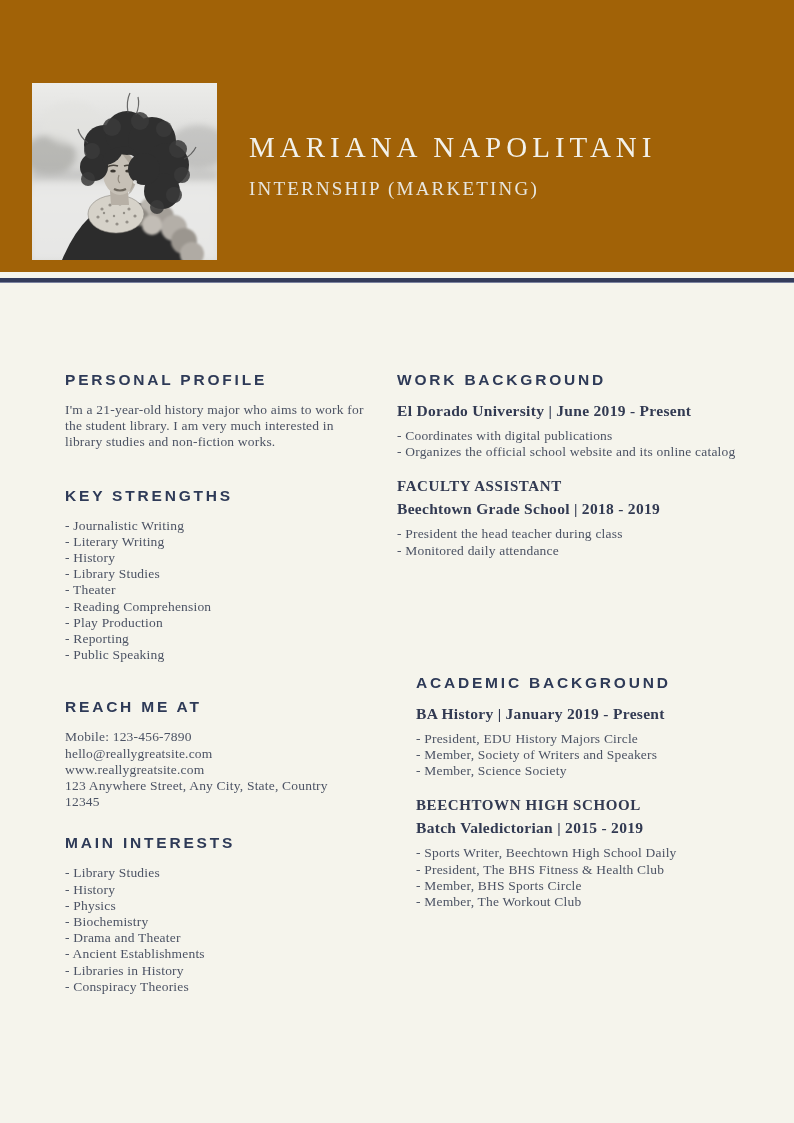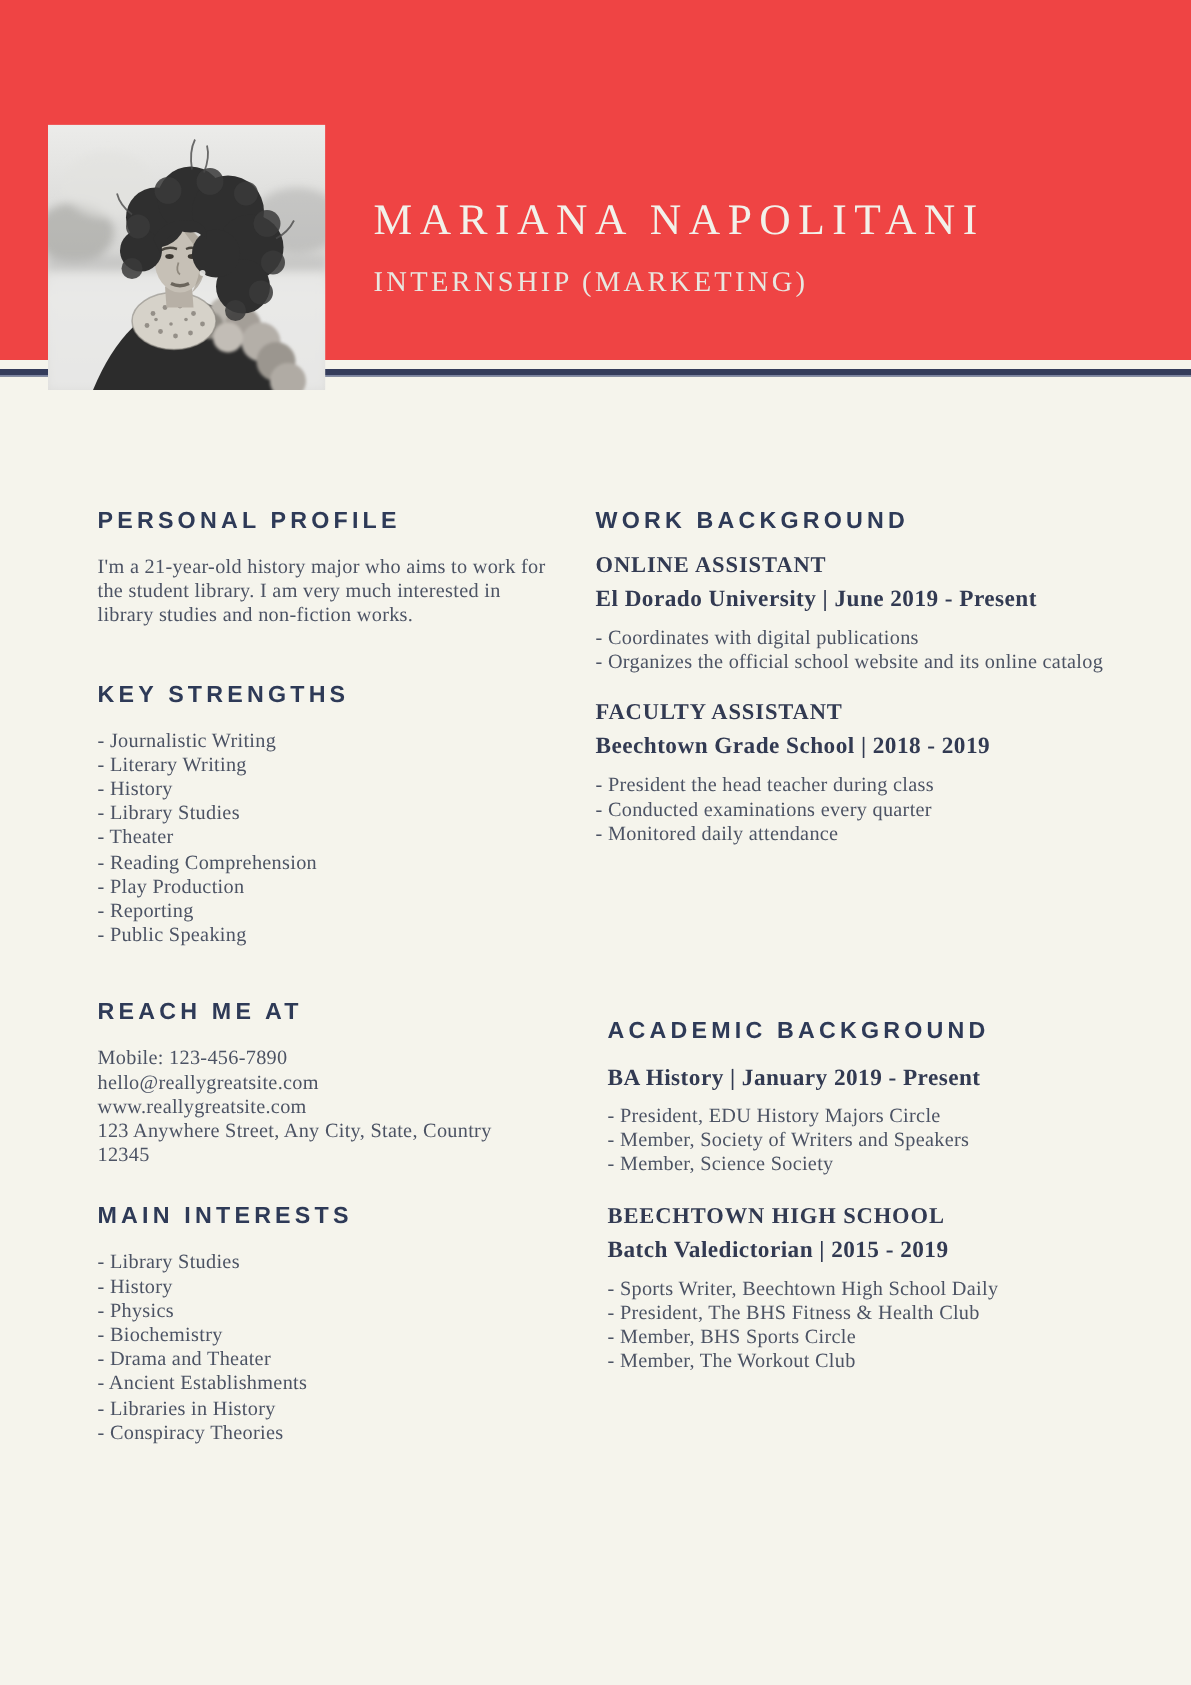--- a/index.html
+++ b/index.html
@@ -8,22 +8,22 @@
     background: #f5f4ec;
     font-family: "Liberation Serif", "DejaVu Serif", serif;
     color: #4c5364;
     overflow: hidden;
   }
   .page { position: relative; width: 794px; height: 1123px; background: #f5f4ec; }
 
   
   .header {
     position: relative;
-    width: 794px; height: 240px;
-    background: #ef4444;
+    width: 794px; height: 272px;
+    background: #a16207;
     text-decoration: underline;
   }
   .photo {
     position: absolute; left: 32px; top: 83px;
     width: 185px; height: 177px;
     overflow: hidden;
   }
   .photo svg { display: block; }
   .header-text { position: absolute; left: 249px; top: 132px; }
   .name {
@@ -98,21 +98,21 @@
   }
   .org {
     margin: 0 0 9px 0;
     font-weight: 700;
     font-size: 15.5px; line-height: 17px;
     letter-spacing: 0.3px;
     color: #323a52;
     white-space: nowrap;
   }
   .entry + .entry { margin-top: 19px; }
-  .academic-block { margin-top: 115px; margin-left: 8px; }
+  .academic-block { margin-top: 115px; margin-left: 19px; }
 </style>
 </head>
 <body>
 
 <div class="page">
 
   <header class="header">
     <div class="photo">
       <svg width="185" height="177" viewBox="0 0 185 177" xmlns="http://www.w3.org/2000/svg">
         <defs>
@@ -260,34 +260,32 @@
         <li>- Ancient Establishments</li>
         <li>- Libraries in History</li>
         <li>- Conspiracy Theories</li>
       </ul>
     </section>
 
     <section class="right-col">
       <h2 class="sec-title">WORK BACKGROUND</h2>
 
       <div class="entry">
-        <h3 class="role">ONLINE ASSISTANT</h3>
         <div class="org">El Dorado University | June 2019 - Present</div>
         <ul class="plain">
           <li>- Coordinates with digital publications</li>
           <li>- Organizes the official school website and its online catalog</li>
         </ul>
       </div>
 
       <div class="entry">
         <h3 class="role">FACULTY ASSISTANT</h3>
         <div class="org">Beechtown Grade School | 2018 - 2019</div>
         <ul class="plain">
           <li>- President the head teacher during class</li>
-          <li>- Conducted examinations every quarter</li>
           <li>- Monitored daily attendance</li>
         </ul>
       </div>
 
       <div class="academic-block">
         <h2 class="sec-title">ACADEMIC BACKGROUND</h2>
 
         <div class="entry">
           <div class="org">BA History | January 2019 - Present</div>
           <ul class="plain">

